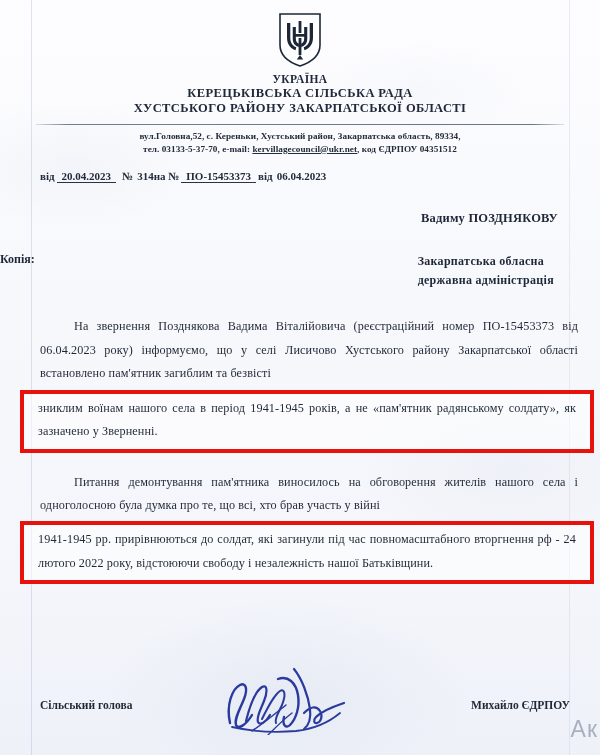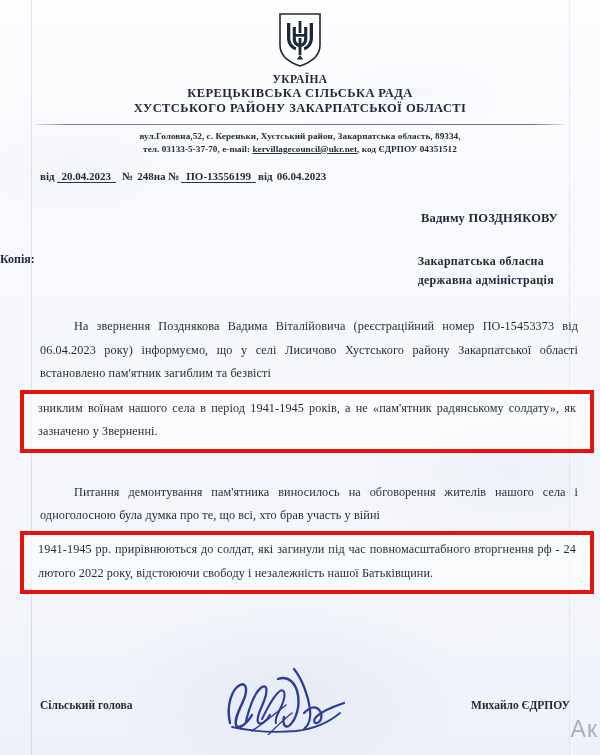--- a/index.html
+++ b/index.html
@@ -178,21 +178,21 @@
     letter-spacing: 0.1px;
   }
   p.para.cont {
     text-indent: 0;
   }
 
   
   .redbox {
     border: 4px solid #e8120c;
     background: rgba(255,255,255,0.55);
-    margin: 2px -16px 14px -20px;
+    margin: 2px -16px 4px -20px;
     padding: 3px 14px 5px 14px;
     box-sizing: border-box;
   }
   .redbox p.para {
     text-indent: 0;
     margin: 0;
   }
   .gap-sm { height: 7px; }
 
   
@@ -286,25 +286,25 @@
       <div>
         <span>тел. 03133-5-37-70, e-mail: </span><span class="email">kervillagecouncil@ukr.net</span><span>, код ЄДРПОУ 04351512</span>
       </div>
     </div>
 
     <div class="ref-row">
       <div class="ref-left">
         <span class="ref-label">від</span>
         <span class="ref-val">20.04.2023</span>
         <span class="ref-label ref-num">№</span>
-        <span class="ref-num">248</span>
+        <span class="ref-num">314</span>
       </div>
       <div class="ref-right">
         <span class="ref-label">на №</span>
-        <span class="ref-val">ПО-13556199</span>
+        <span class="ref-val">ПО-15453373</span>
         <span class="ref-label">від</span>
         <span class="ref-num">06.04.2023</span>
       </div>
     </div>
 
     <div class="addressee">Вадиму ПОЗДНЯКОВУ</div>
 
     <div class="copy-block">
       <div class="copy-label">Копія:</div>
       <div class="copy-lines">

